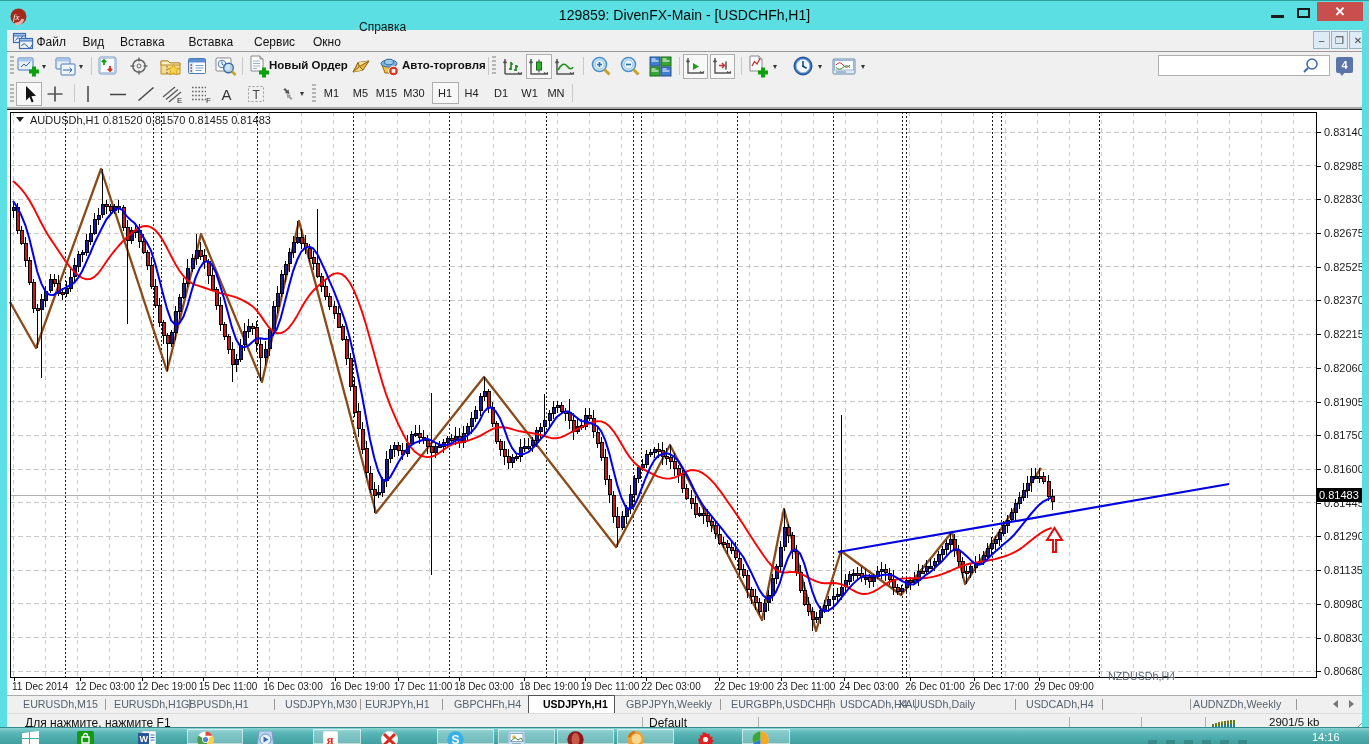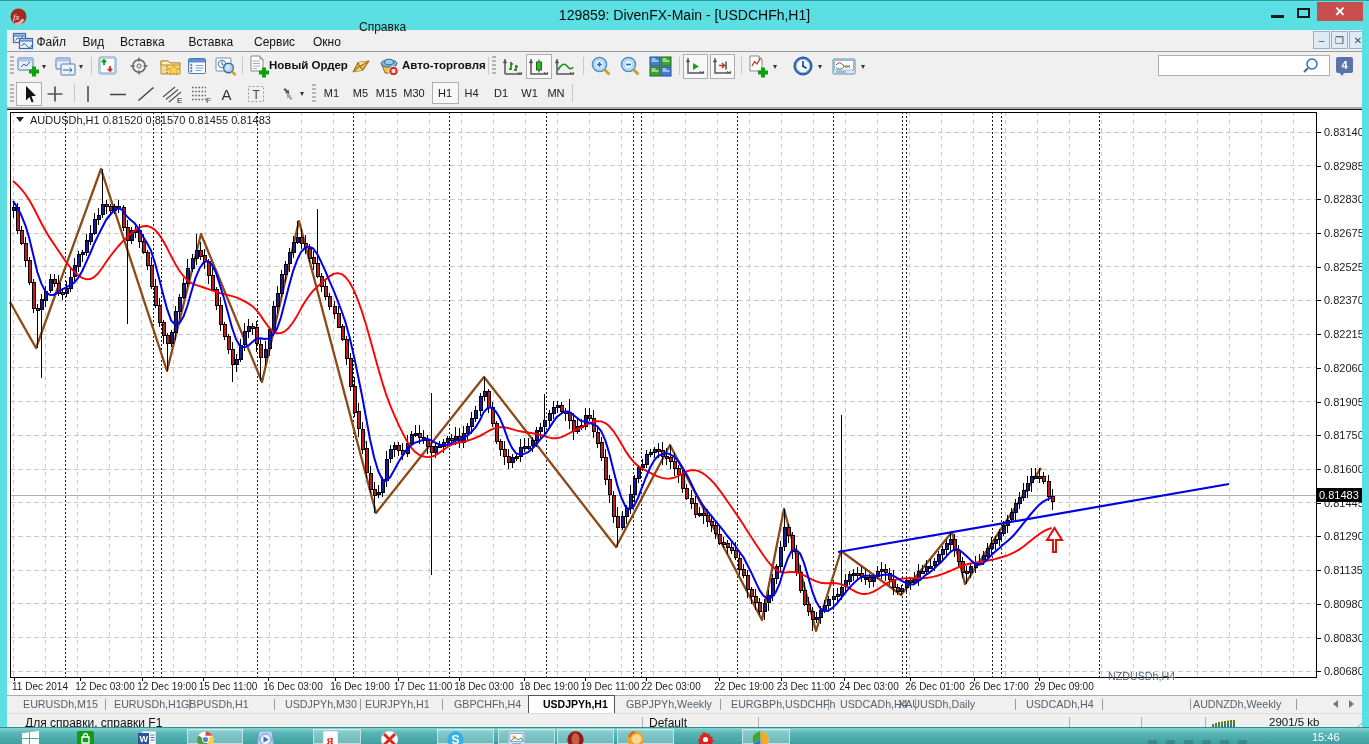--- a/index.html
+++ b/index.html
@@ -173,21 +173,21 @@
 <line x1="974.5" y1="677" x2="974.5" y2="681" stroke="#000" shape-rendering="crispEdges"></line>
 <text x="999" y="690" class="tc" text-anchor="middle">26 Dec 17:00</text>
 <line x1="1039.5" y1="677" x2="1039.5" y2="681" stroke="#000" shape-rendering="crispEdges"></line>
 <text x="1064" y="690" class="tc" text-anchor="middle">29 Dec 09:00</text>
     <text x="30" y="124" class="sc" font-size="11">AUDUSDh,H1  0.81520 0.81570 0.81455 0.81483</text>
     <path d="M16 117 l8 0 -4 5 Z" fill="#222"></path>
   </svg>
 
   <div id="tabbar"></div>
   <div id="statusbar">
-    <span style="position:absolute;left:18px;top:2px">Для справки, справки F1</span>
+    <span style="position:absolute;left:18px;top:2px">Для нажмите, нажмите F1</span>
     <div class="ssep" style="left:635px"></div>
     <span style="position:absolute;left:642px;top:2px">Default</span>
     <div class="ssep" style="left:751px"></div>
     <div class="ssep" style="left:1062px"></div>
     <div class="ssep" style="left:1134px"></div>
     <div class="ssep" style="left:1198px"></div>
     <svg style="position:absolute;left:1205px;top:3px" width="24" height="12">
         <path d="M1 11 V7 M4 11 V6 M7 11 V5 M10 11 V4.5 M13 11 V4 M16 11 V3.5 M19 11 V3 M22 11 V3" stroke="#6a7a1a" stroke-width="2"></path>
         <path d="M1 11 V9.5 M4 11 V9 M7 11 V8.5 M10 11 V8 M13 11 V7.5 M16 11 V7 M19 11 V7 M22 11 V7" stroke="#2a7a8a" stroke-width="2"></path>
       </svg>
@@ -269,21 +269,21 @@
           <path d="M8.5.3 a8.2 8.2 0 0 1 0 16.4 Z" fill="#f6a821"></path>
           <path d="M8.5.3 a8.2 8.2 0 0 0 -7.2 12 L8.5 8.5 Z" fill="#3aa63a"></path>
           <path d="M1.3 12.3 a8.2 8.2 0 0 0 7.2 4.4 V8.5 Z" fill="#2a7ad2"></path>
         </svg></div>
       <div class="tray" style="left:1148px"></div>
       <div class="tray" style="left:1166px"></div>
       <div class="tray" style="left:1184px"></div>
       <div class="tray" style="left:1202px"></div>
       <div class="tray" style="left:1220px"></div>
       <div class="tray" style="left:1238px"></div>
-      <div id="clock">15:46</div>
+      <div id="clock">14:16</div>
     </div>
   <div id="toolbars">
       <div class="ab mi" style="left:36.5px;top:35px">Файл</div>
       <div class="ab mi" style="left:82.5px;top:35px">Вид</div>
       <div class="ab mi" style="left:120px;top:35px">Вставка</div>
       <div class="ab mi" style="left:188.5px;top:35px">Вставка</div>
       <div class="ab mi" style="left:254px;top:35px">Сервис</div>
       <div class="ab mi" style="left:313px;top:35px">Окно</div>
       <div class="ab mi" style="left:359px;top:20px">Справка</div>
       <div class="ab grip" style="left:10px;top:56px;height:20px"></div>

